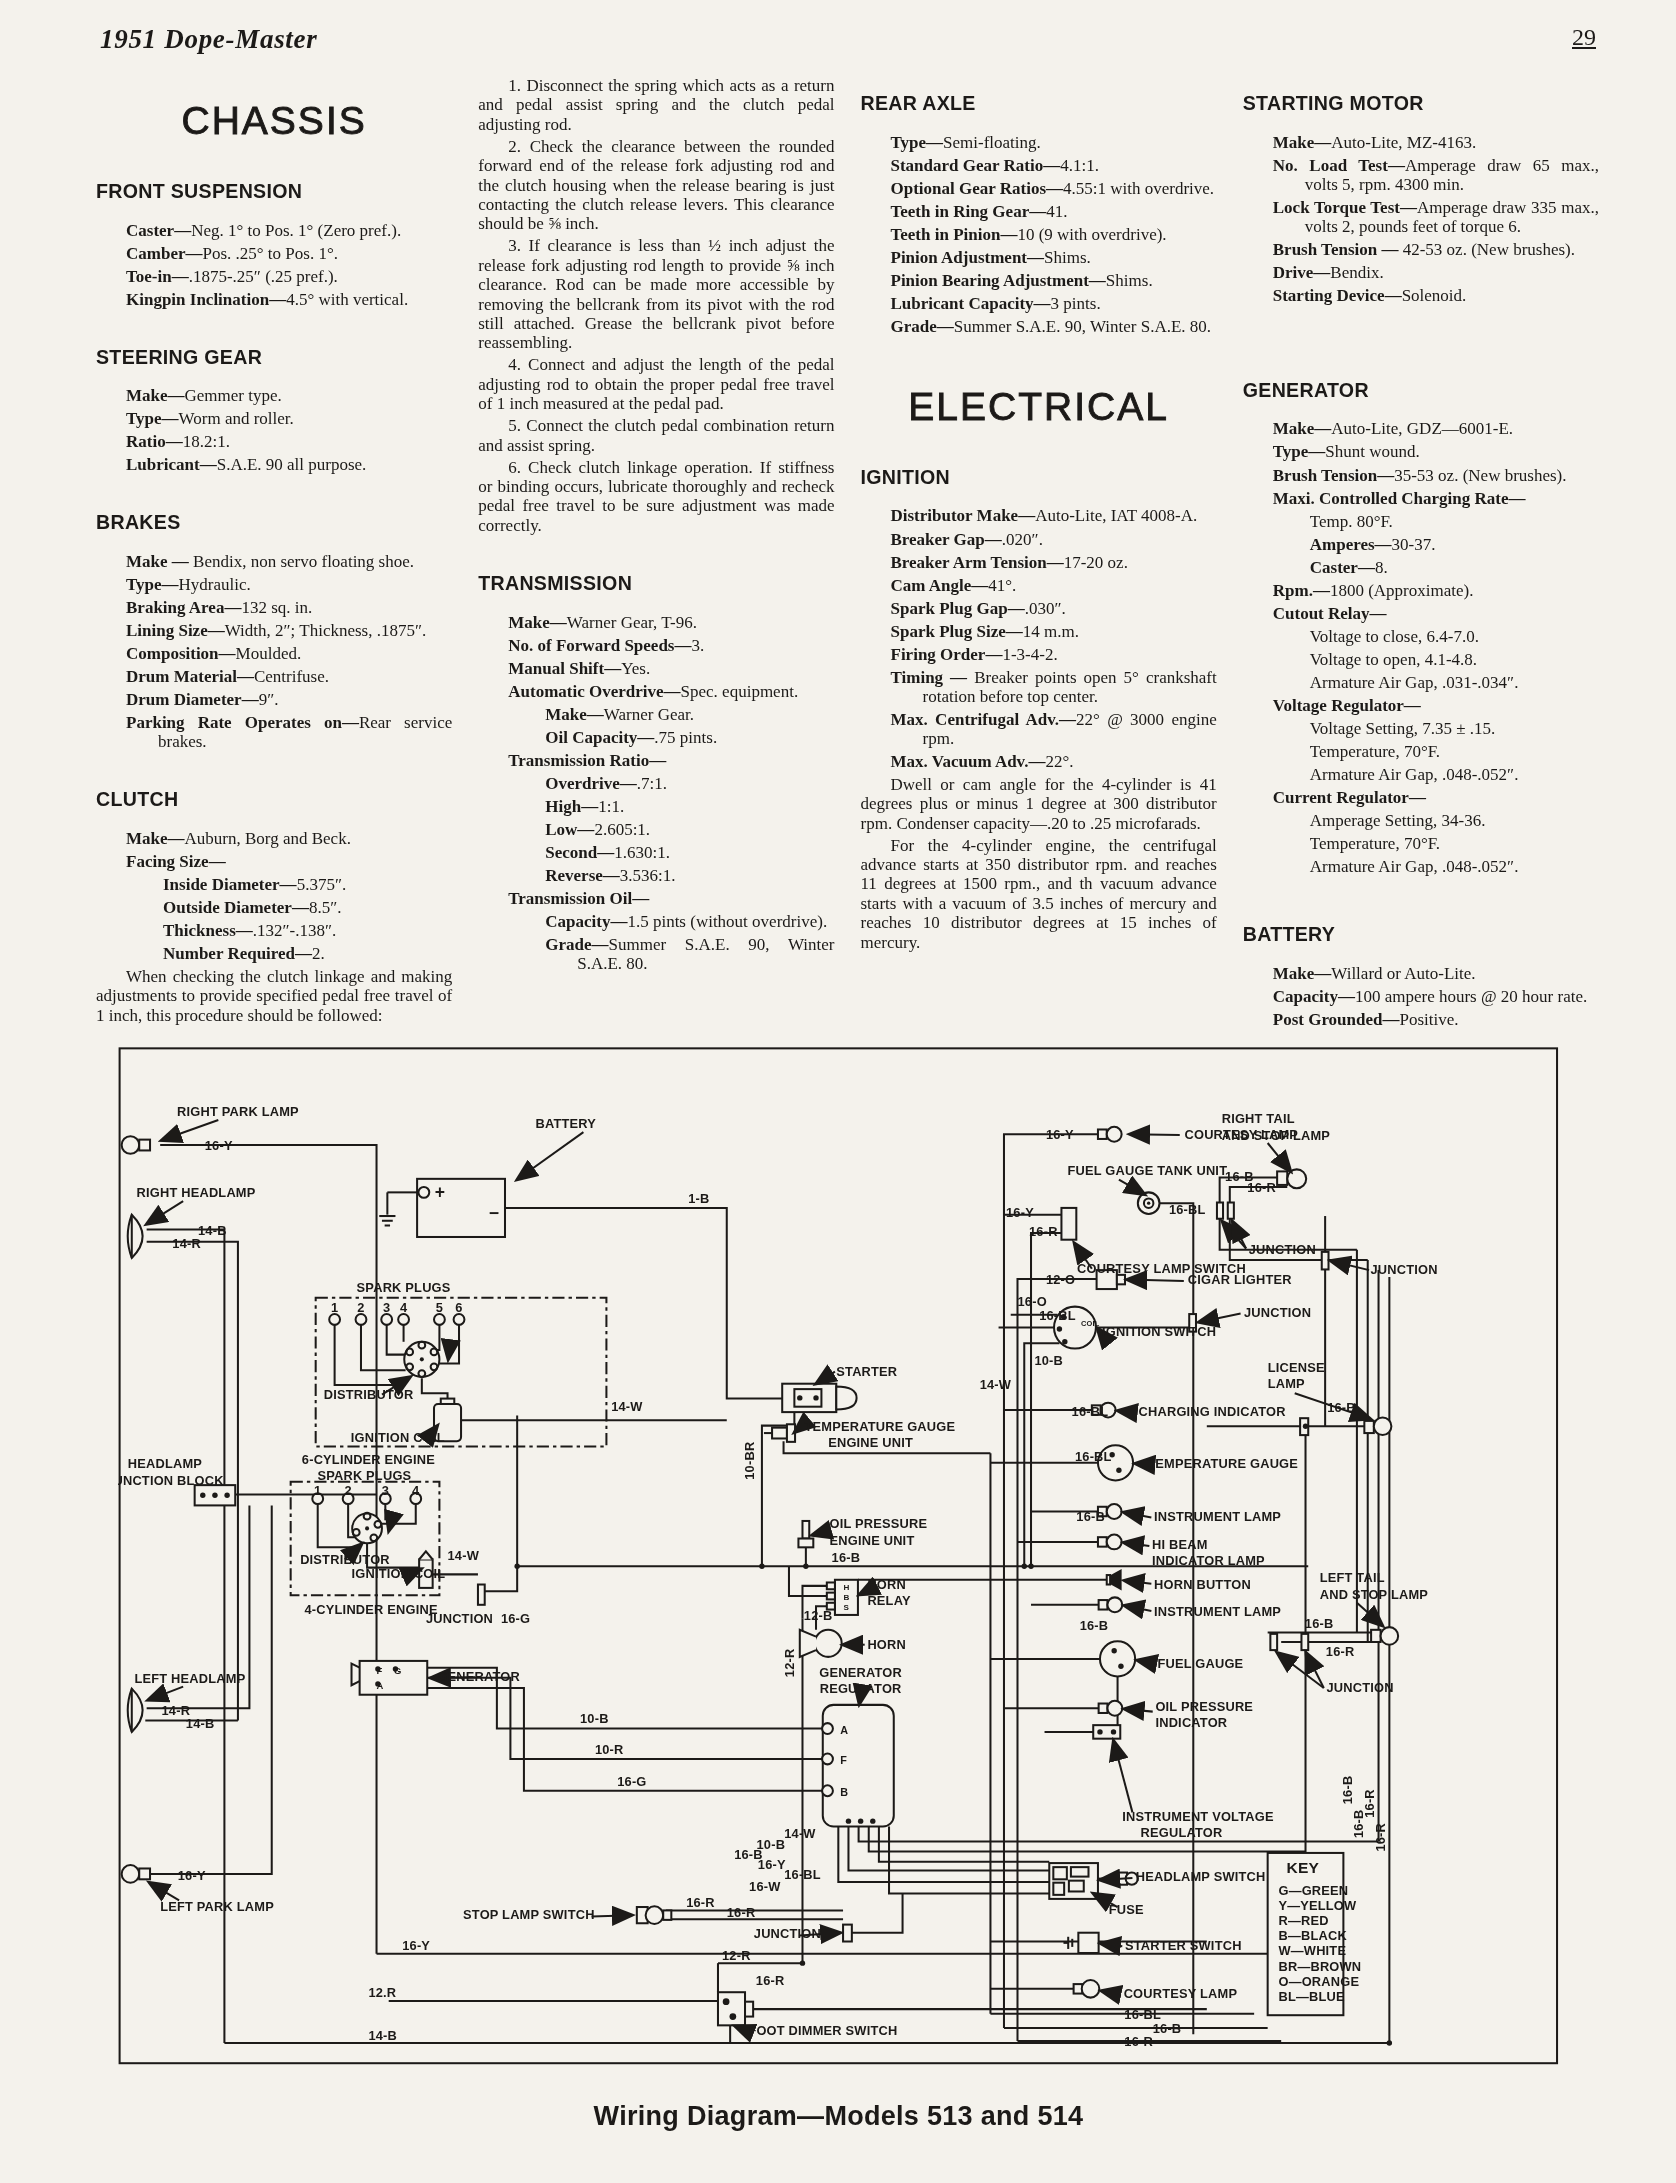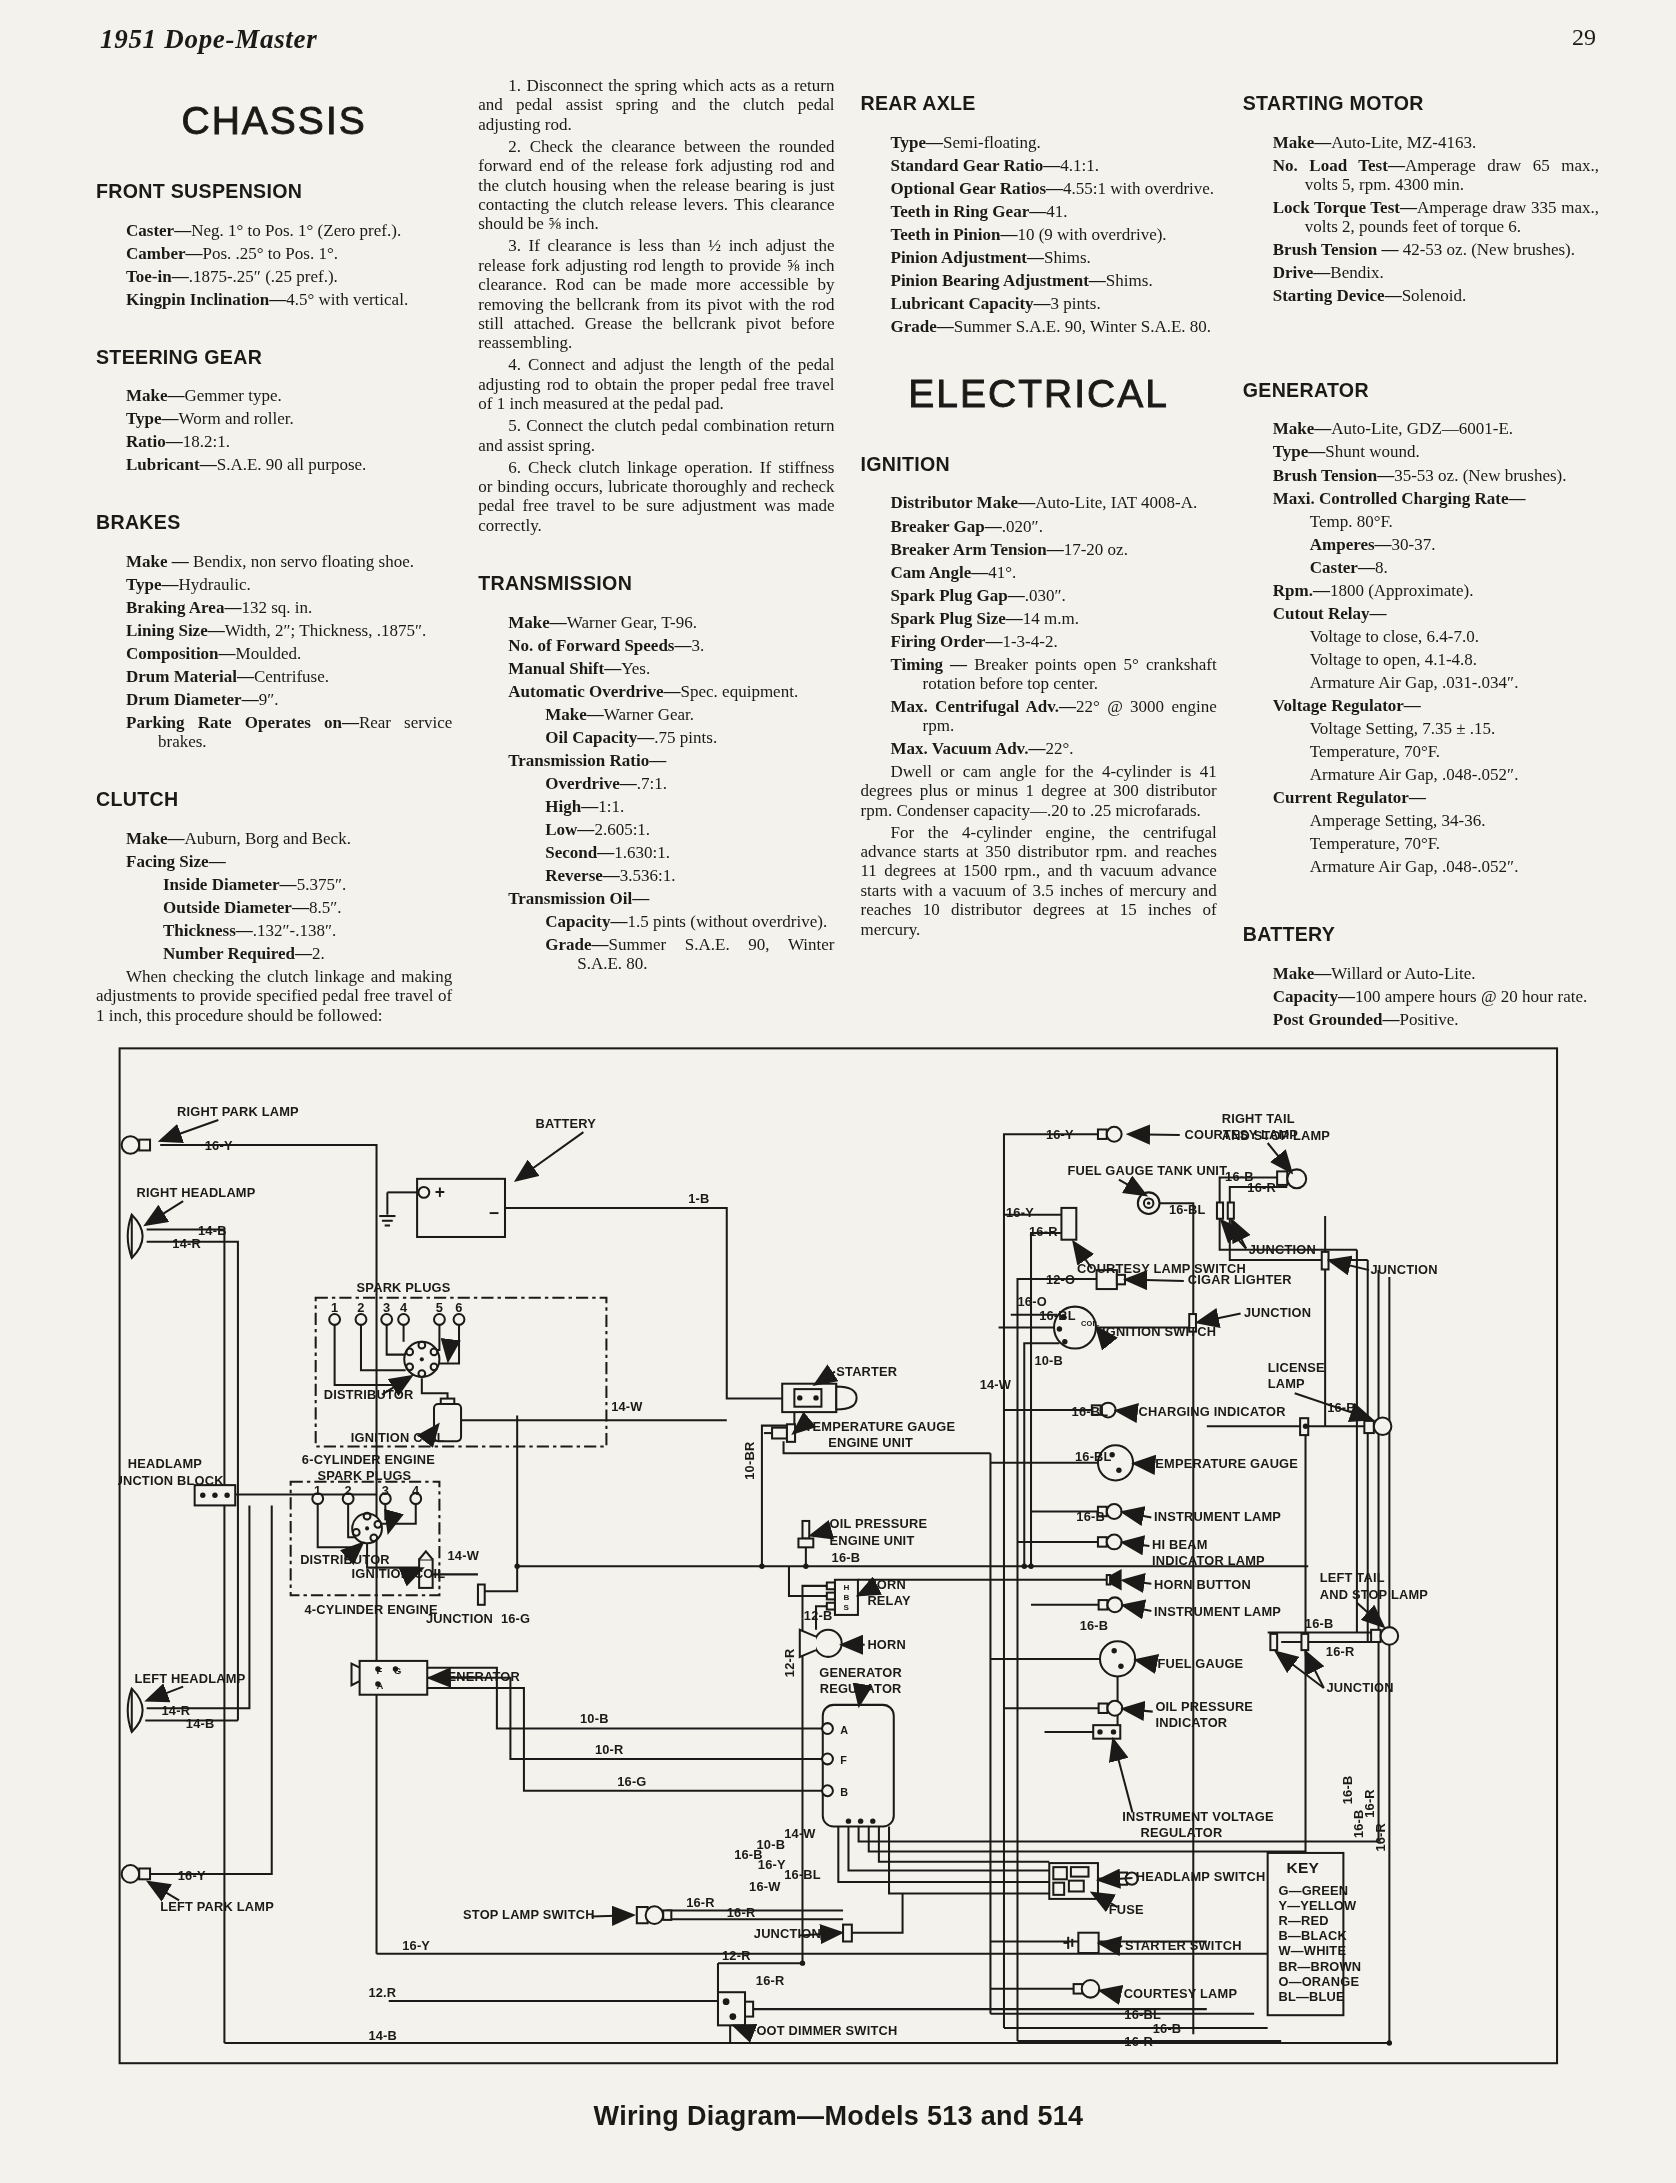--- a/index.html
+++ b/index.html
@@ -1,25 +1,25 @@
 <!DOCTYPE html>
 <html style="font-size:10.8px"><head>
 <meta charset="utf-8">
 <style>
   html,body{margin:0;padding:0;background:#d8d5cd;}
   .sheet{position:relative;width:1677px;height:2183px;background:#f4f2ec;color:#1c1a18;overflow:hidden;
          font-family:"Liberation Serif",serif;}
   .pgheader{position:absolute;top:24px;left:100px;right:81px;display:flex;justify-content:space-between;}
   .booktitle{font:italic 700 27px "Liberation Serif",serif;letter-spacing:0.7px;}
-  .pgnum{font:400 24px "Liberation Serif",serif;}
+  .pgnum{font:400 24px "Liberation Serif",serif;text-decoration:underline;}
   .cols{position:absolute;left:96px;right:78px;top:76px;display:flex;gap:26px;}
   .col{flex:1 1 0;min-width:0;}
   .bigh{font-family:"Liberation Sans",sans-serif;font-weight:400;-webkit-text-stroke:0.9px #1c1a18;
         font-size:39px;text-align:center;letter-spacing:2px;margin:23px 0 31px;}
-  .bigh.gap-lg{margin-top:36px;}
+  .bigh.gap-lg{margin-top:49px;}
   .sechead{font-family:"Liberation Sans",sans-serif;font-weight:700;font-size:19.6px;letter-spacing:0.3px;
         margin:37px 0 17.6px;}
   .sec.first .sechead{margin-top:16px;}
   .sec.gap-lg{margin-top:74px;display:block;}
   .sec.gap-md{margin-top:47px;display:block;}
   .it{font-size:17px;line-height:1.12;margin:0 0 4px;margin-left:62px;text-indent:-32px;text-align:justify;}
   .it.ind1{margin-left:99px;}
   .it b{font-weight:700;}
   .para{font-size:17px;line-height:1.14;text-indent:30px;text-align:justify;margin:0 0 2.7px;}
   .caption{position:absolute;top:2101px;left:0;width:100%;text-align:center;

